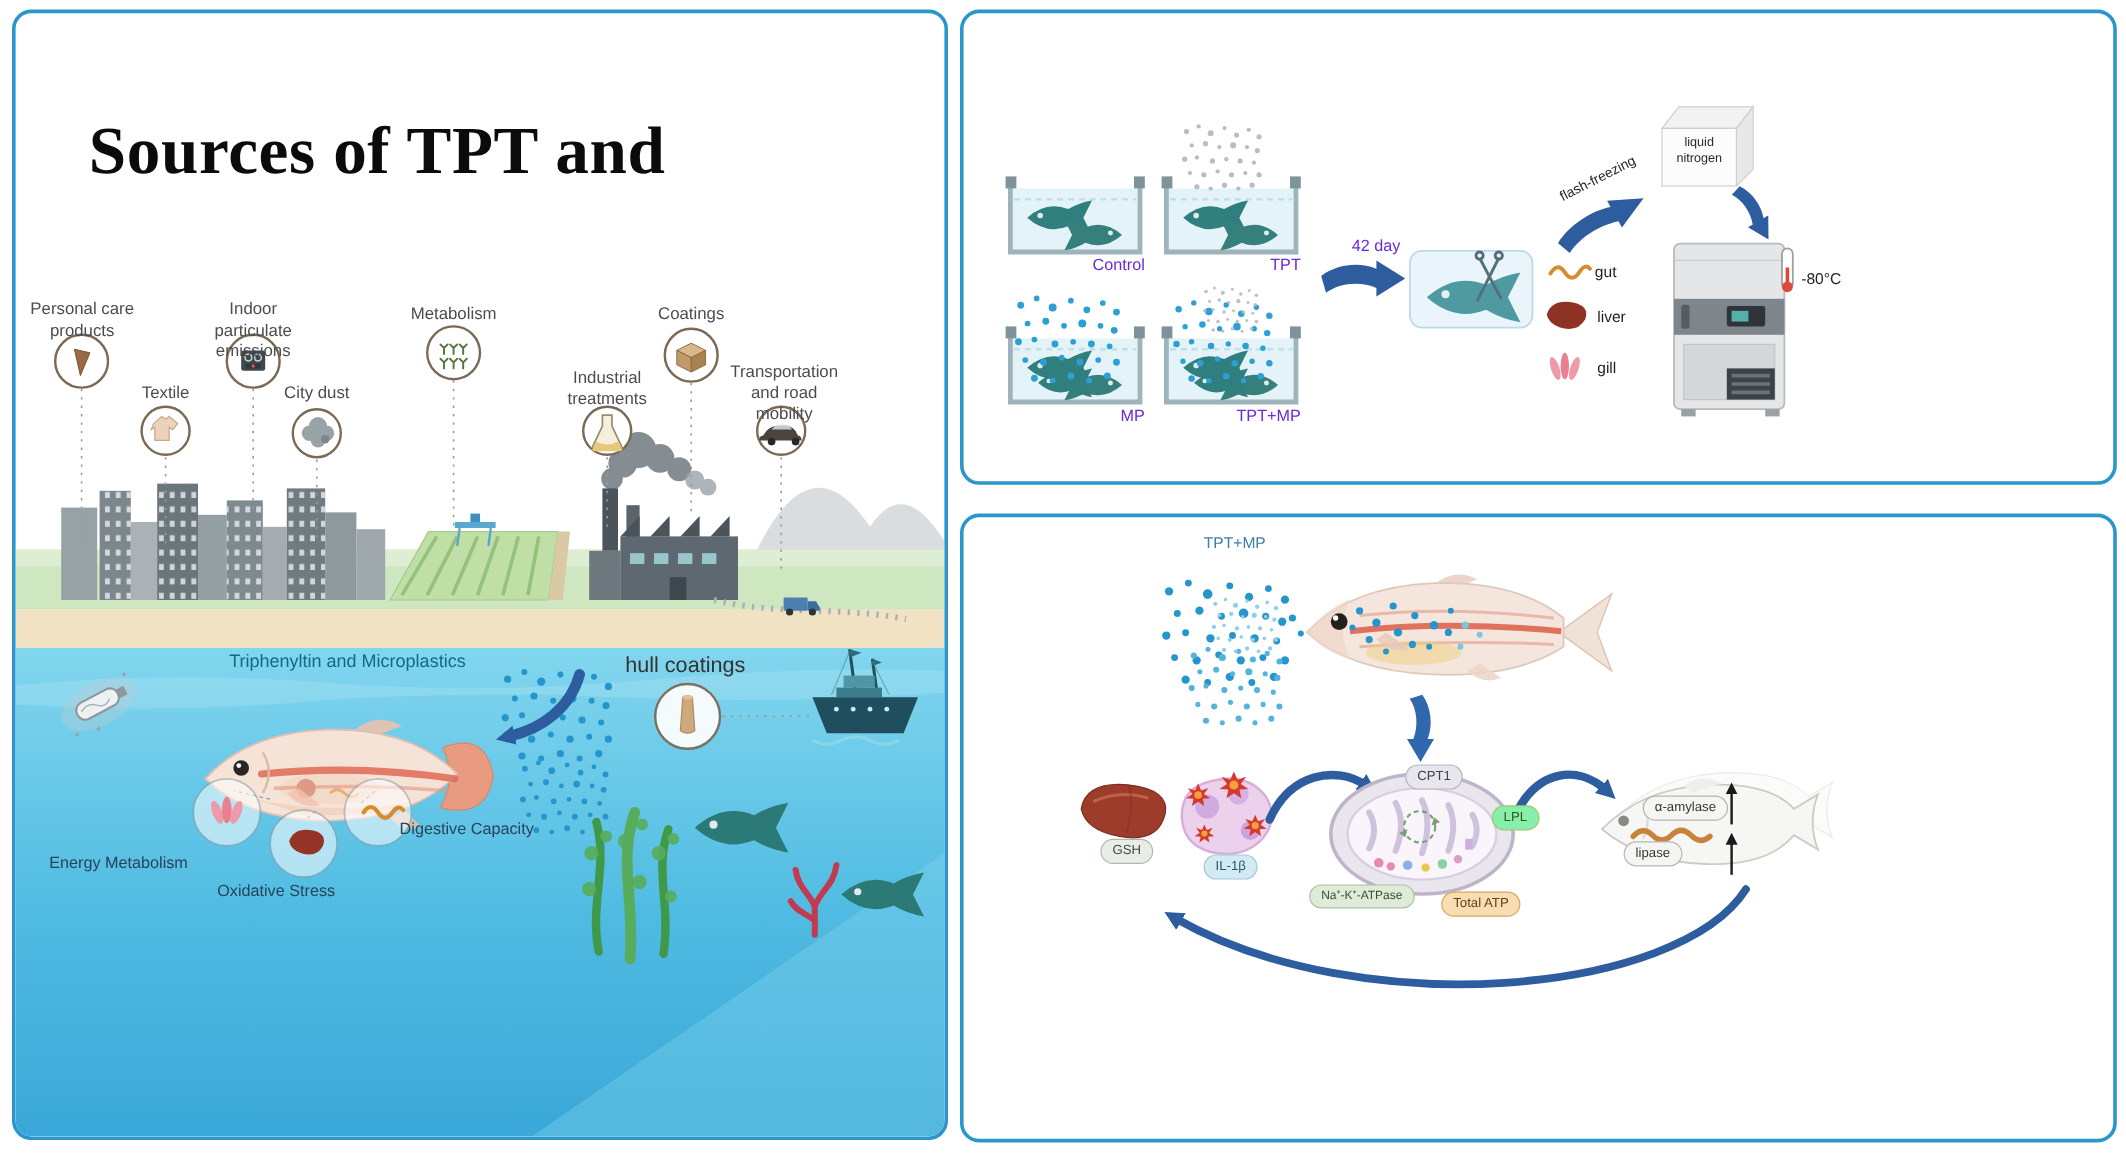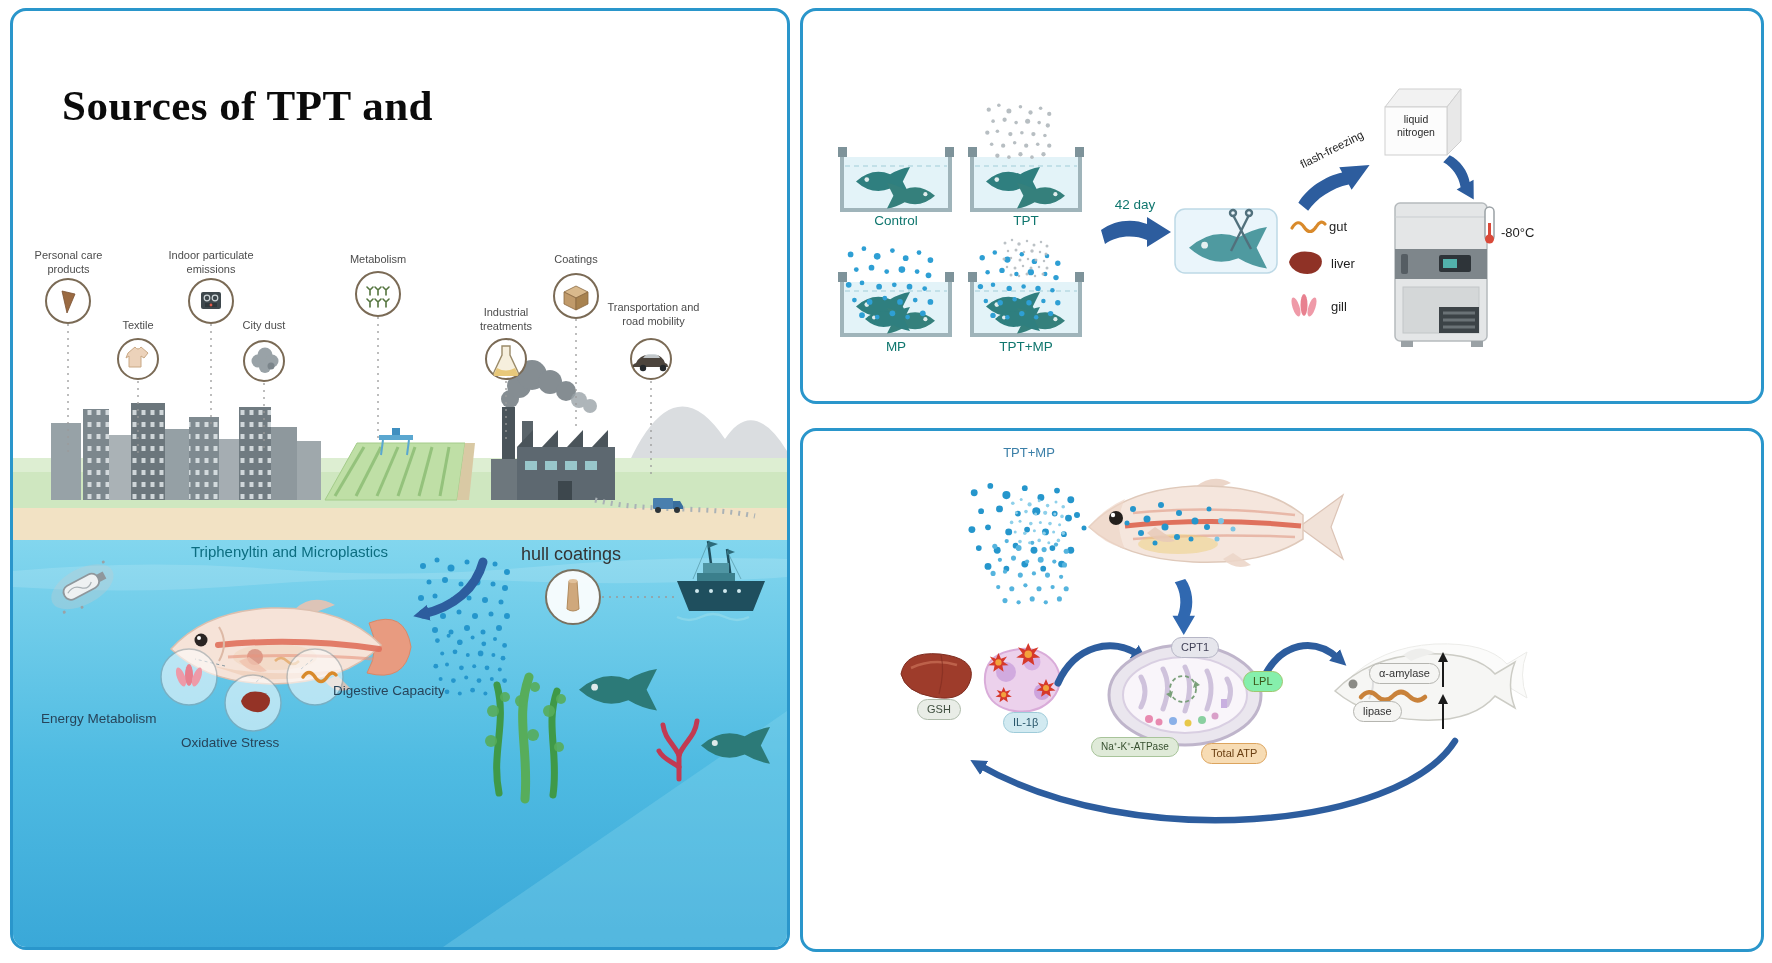--- a/index.html
+++ b/index.html
@@ -3,28 +3,28 @@
 <meta charset="utf-8">
 <style>
   html,body{margin:0;padding:0}
   body{width:1772px;height:963px;position:relative;background:#fff;overflow:hidden;
        font-family:"Liberation Sans",sans-serif}
   .panel{position:absolute;background:#fff;border:3px solid #2a96cb;border-radius:16px;overflow:hidden}
   #left-panel{left:10px;top:8px;width:774px;height:936px}
   #exp-panel{left:800px;top:8px;width:958px;height:390px}
   #mech-panel{left:800px;top:428px;width:958px;height:518px}
   .scene{position:absolute;left:0;top:0;width:100%;height:100%}
-  .title{position:absolute;left:46px;top:64px;margin:3px;z-index:3;
-         font-family:"Liberation Serif",serif;font-weight:bold;font-size:43px;line-height:1.32;
+  .title{position:absolute;left:46px;top:64px;margin:15px;z-index:3;
+         font-family:"Liberation Serif",serif;font-weight:bold;font-size:56px;line-height:1.32;
          color:#0b0b0b;letter-spacing:.5px}
-  .lbl{position:absolute;z-index:3;font-size:11px;line-height:1.25;color:#4c4c4c;text-align:center}
+  .lbl{position:absolute;z-index:3;font-size:14px;line-height:1.25;color:#4c4c4c;text-align:center}
   .water-title{position:absolute;z-index:3;font-size:15px;font-weight:normal;color:#0c6d80;white-space:nowrap}
   .hull{position:absolute;z-index:3;font-size:18px;color:#333;white-space:nowrap}
   .fx{position:absolute;z-index:3;font-size:13.5px;color:#27445a;text-align:left;white-space:nowrap}
-  .tanklbl{position:absolute;z-index:3;font-size:13.5px;color:#0f766e;text-align:center}
+  .tanklbl{position:absolute;z-index:3;font-size:13.5px;color:#6d28d9;text-align:right}
   .small{position:absolute;z-index:3;font-size:13px;color:#1f1f1f;white-space:nowrap}
   .tiny{position:absolute;z-index:3;font-size:10.5px;line-height:1.2;color:#2a2a2a;text-align:center}
   .rot{position:absolute;z-index:3;font-size:11.5px;color:#1f1f1f;white-space:nowrap;
        transform:rotate(-27deg);transform-origin:left center}
   .pill{position:absolute;z-index:4;font-size:11px;line-height:1;padding:4px 9px;border-radius:11px;
         border:1px solid #b5b5b0;background:#f5f5f3;color:#333;white-space:nowrap}
   .pill.gsh{background:#e9ede7;border-color:#aebbaa;color:#3d4d3d}
   .pill.il1b{background:#d2eaf1;border-color:#9ecbd9;color:#28566a}
   .pill.cpt1{background:#e6e6ec;border-color:#b6b6c6;color:#3f3f55}
   .pill.lpl{background:#86efac;border-color:#9fc76f;color:#3a5416}

